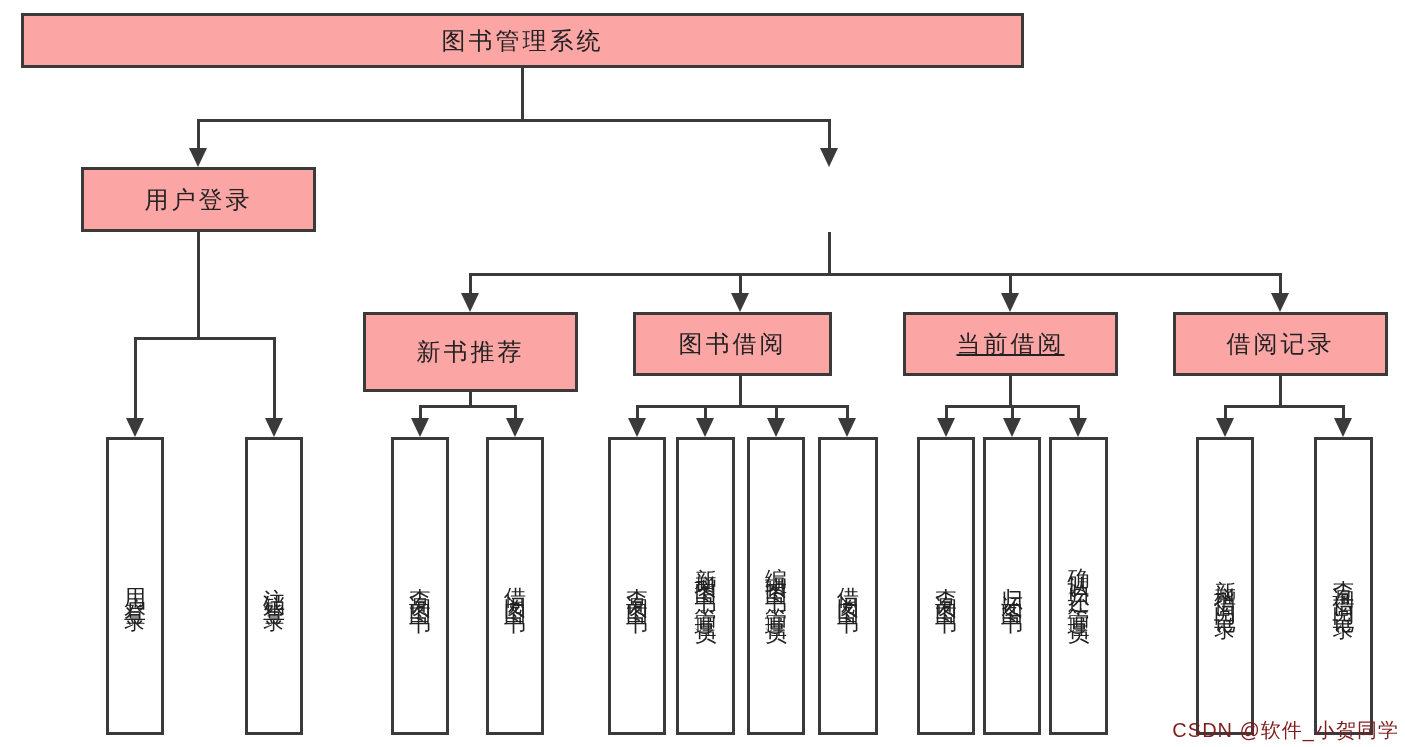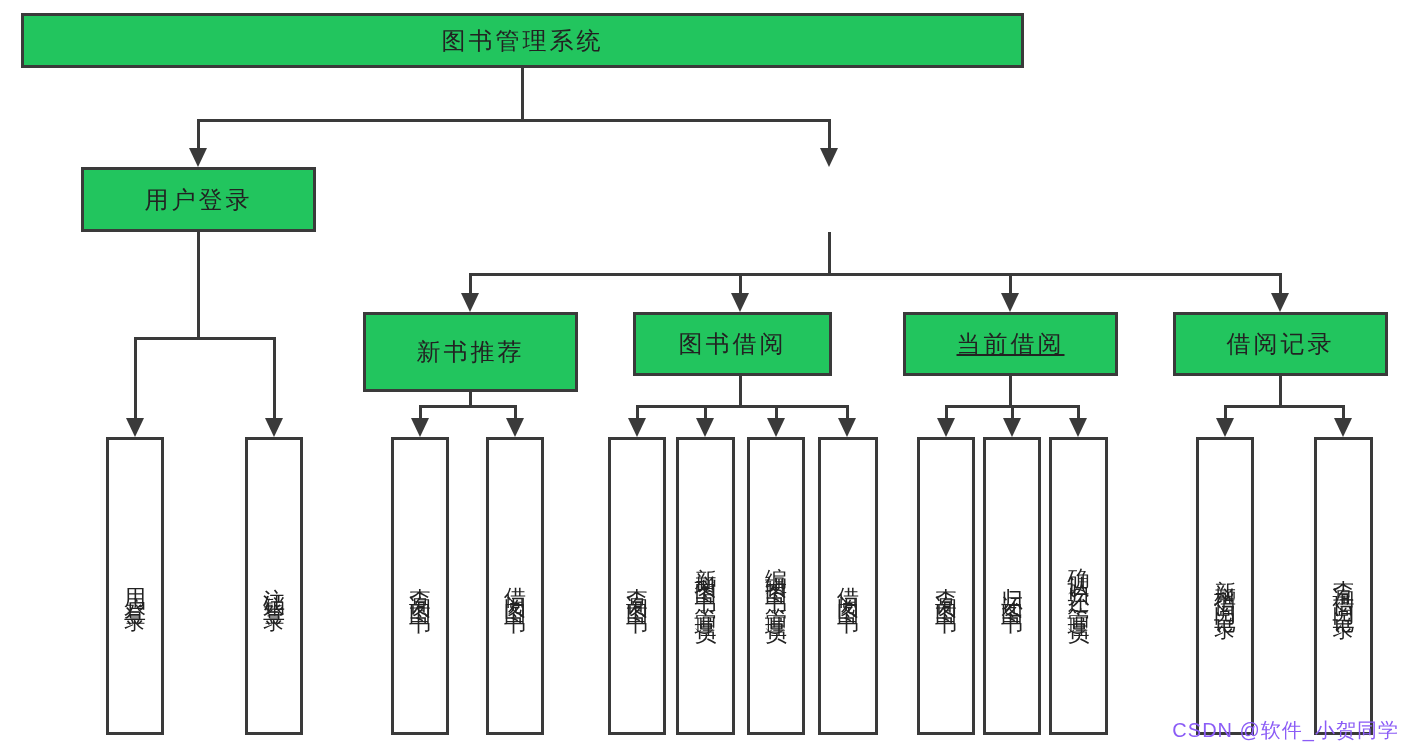--- a/index.html
+++ b/index.html
@@ -7,21 +7,21 @@
     position:relative;
     width:1405px;height:747px;
     background:#ffffff;
     font-family:"Liberation Sans","DejaVu Sans",sans-serif;
     overflow:hidden;
   }
   .box{
     position:absolute;
     box-sizing:border-box;
     border:3px solid #3a3a3a;
-    background:#22c55e;
+    background:#fca5a5;
     display:flex;align-items:center;justify-content:center;
     font-size:24px;color:#222222;
     letter-spacing:3px;
     white-space:nowrap;
   }
   .vbox{
     position:absolute;
     box-sizing:border-box;
     border:3px solid #3a3a3a;
     background:#ffffff;
@@ -37,21 +37,21 @@
   .tri{
     position:absolute;width:0;height:0;
     border-left:9px solid transparent;
     border-right:9px solid transparent;
     border-top:19px solid #3a3a3a;
   }
   .watermark{
     position:absolute;
     right:6px;bottom:3px;
     font-size:20px;
-    color:#8b5cf6;
+    color:#7f1d1d;
     letter-spacing:1px;
   }
 </style>
 </head>
 <body>
 
 <div id="stage">
 
   <div class="vline" style="left:521px;top:67px;height:54px;"></div>
   <div class="hline" style="left:197px;top:119px;width:634px;"></div>

